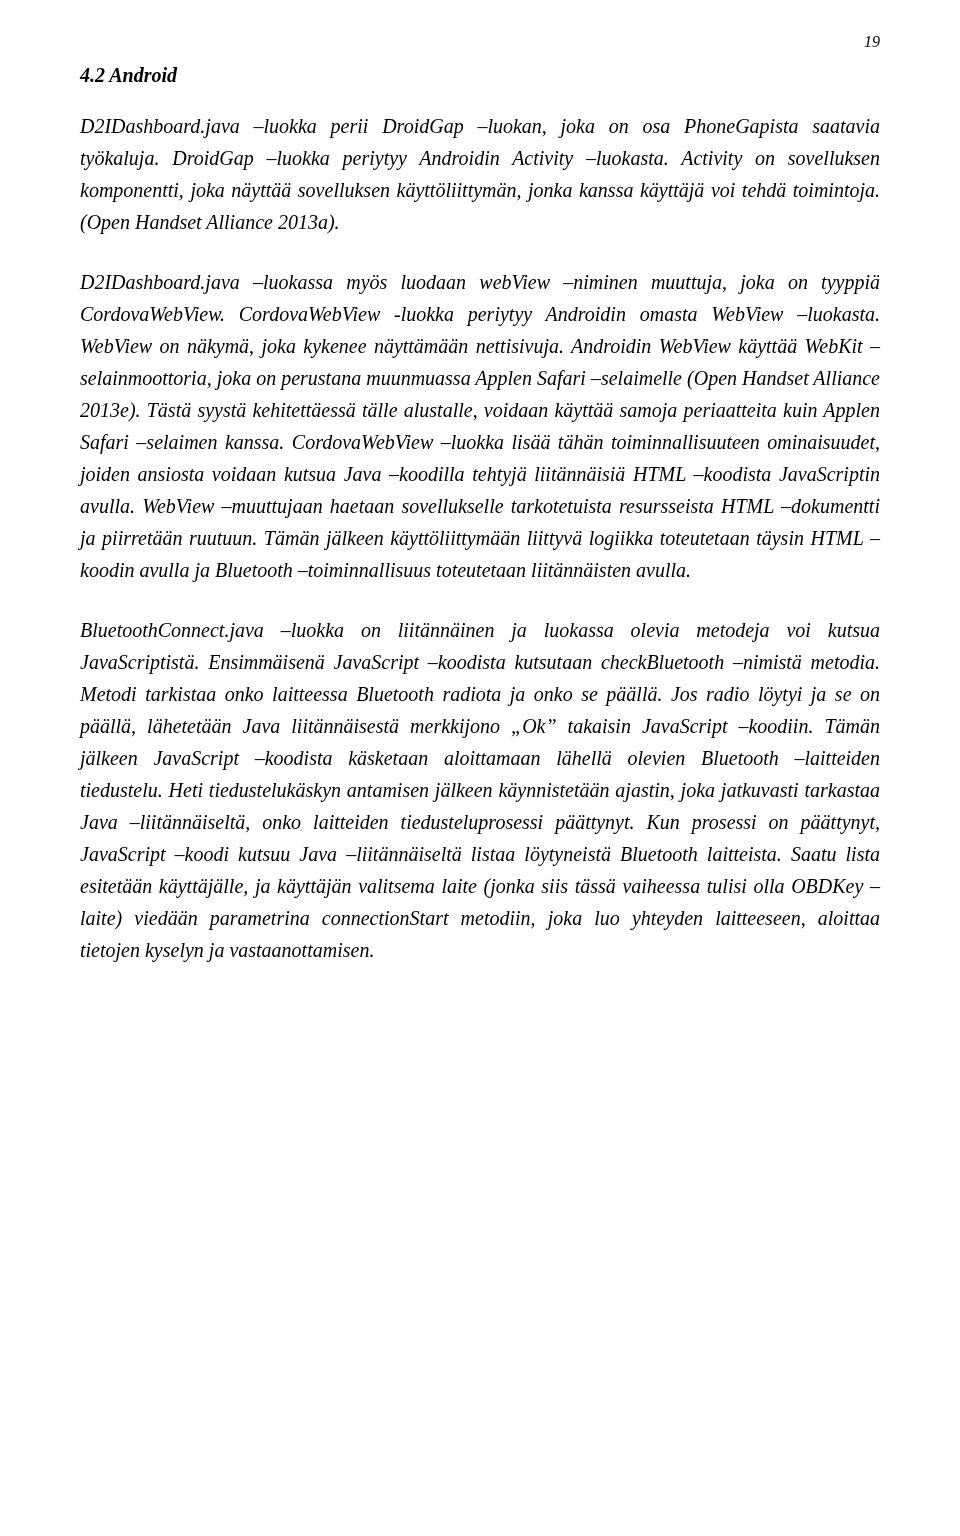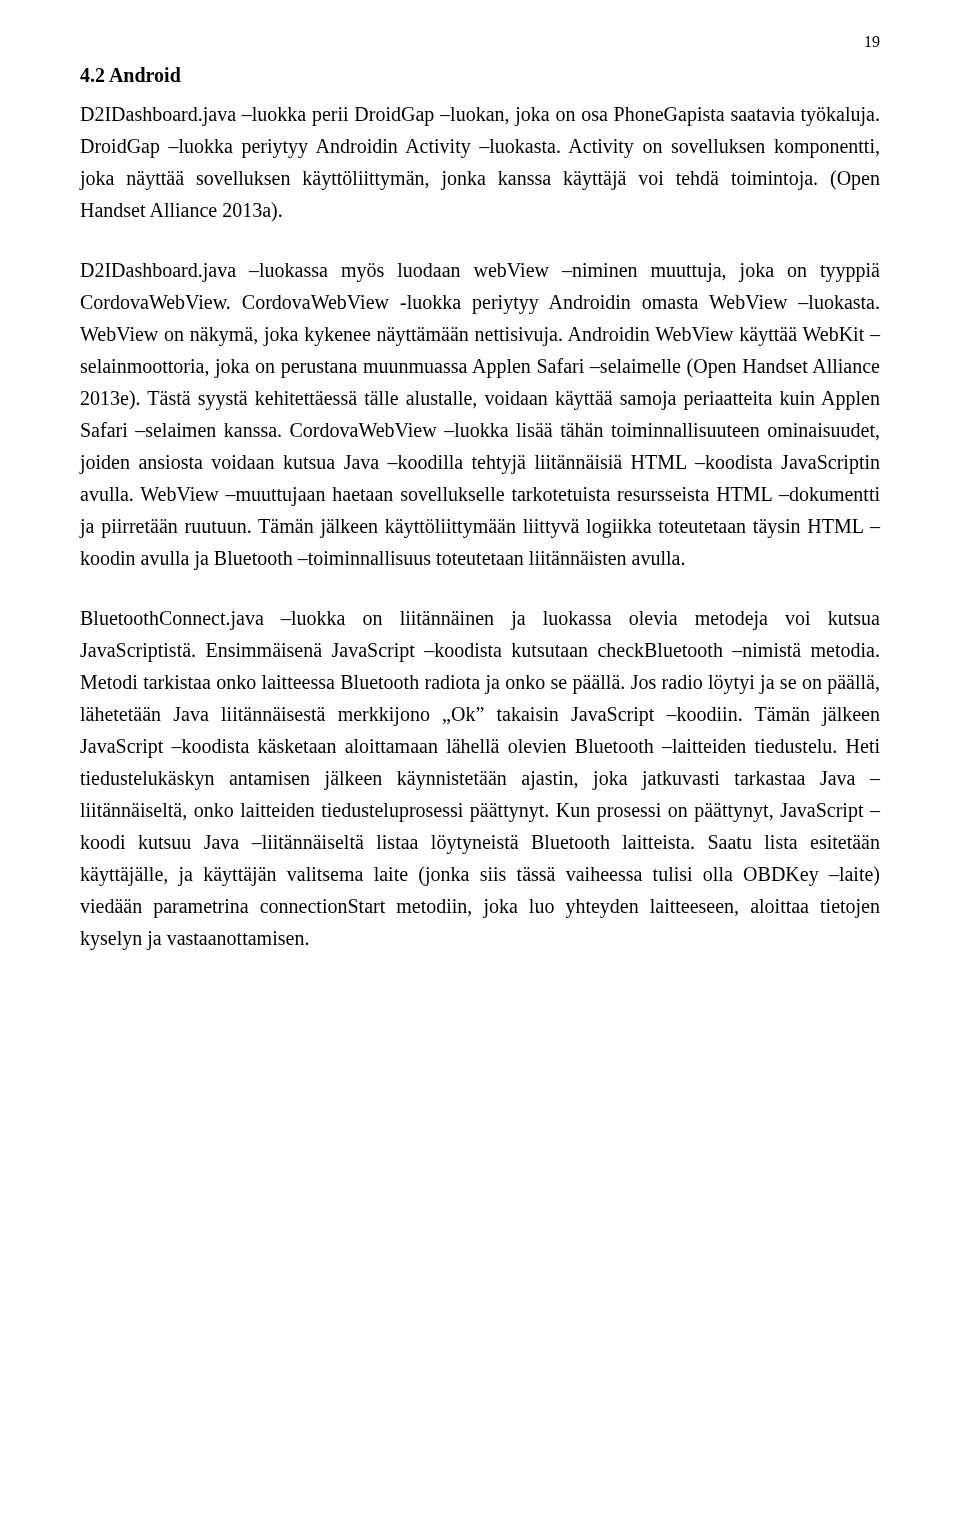--- a/index.html
+++ b/index.html
@@ -1,18 +1,19 @@
 <!DOCTYPE html>
 <html><head>
   <meta charset="utf-8">
   <style>
     * {
       margin: 0;
       padding: 0;
       box-sizing: border-box;
+      font-style: italic;
     }
 
     body {
       background: #ffffff;
       font-family: "Times New Roman", Times, serif;
       font-size: 16px;
       line-height: 1.5;
       color: #000000;
     }
 
@@ -28,21 +29,21 @@
       position: absolute;
       top: 30px;
       right: 80px;
       font-size: 16px;
       font-family: "Times New Roman", Times, serif;
     }
 
     .section-heading {
       font-size: 20px;
       font-weight: bold;
-      margin-bottom: 8px;
+      margin-bottom: 20px;
       font-family: "Times New Roman", Times, serif;
     }
 
     .paragraph {
       text-align: justify;
       margin-bottom: 18px;
       font-size: 20px;
       line-height: 1.6;
       font-family: "Times New Roman", Times, serif;
     }

